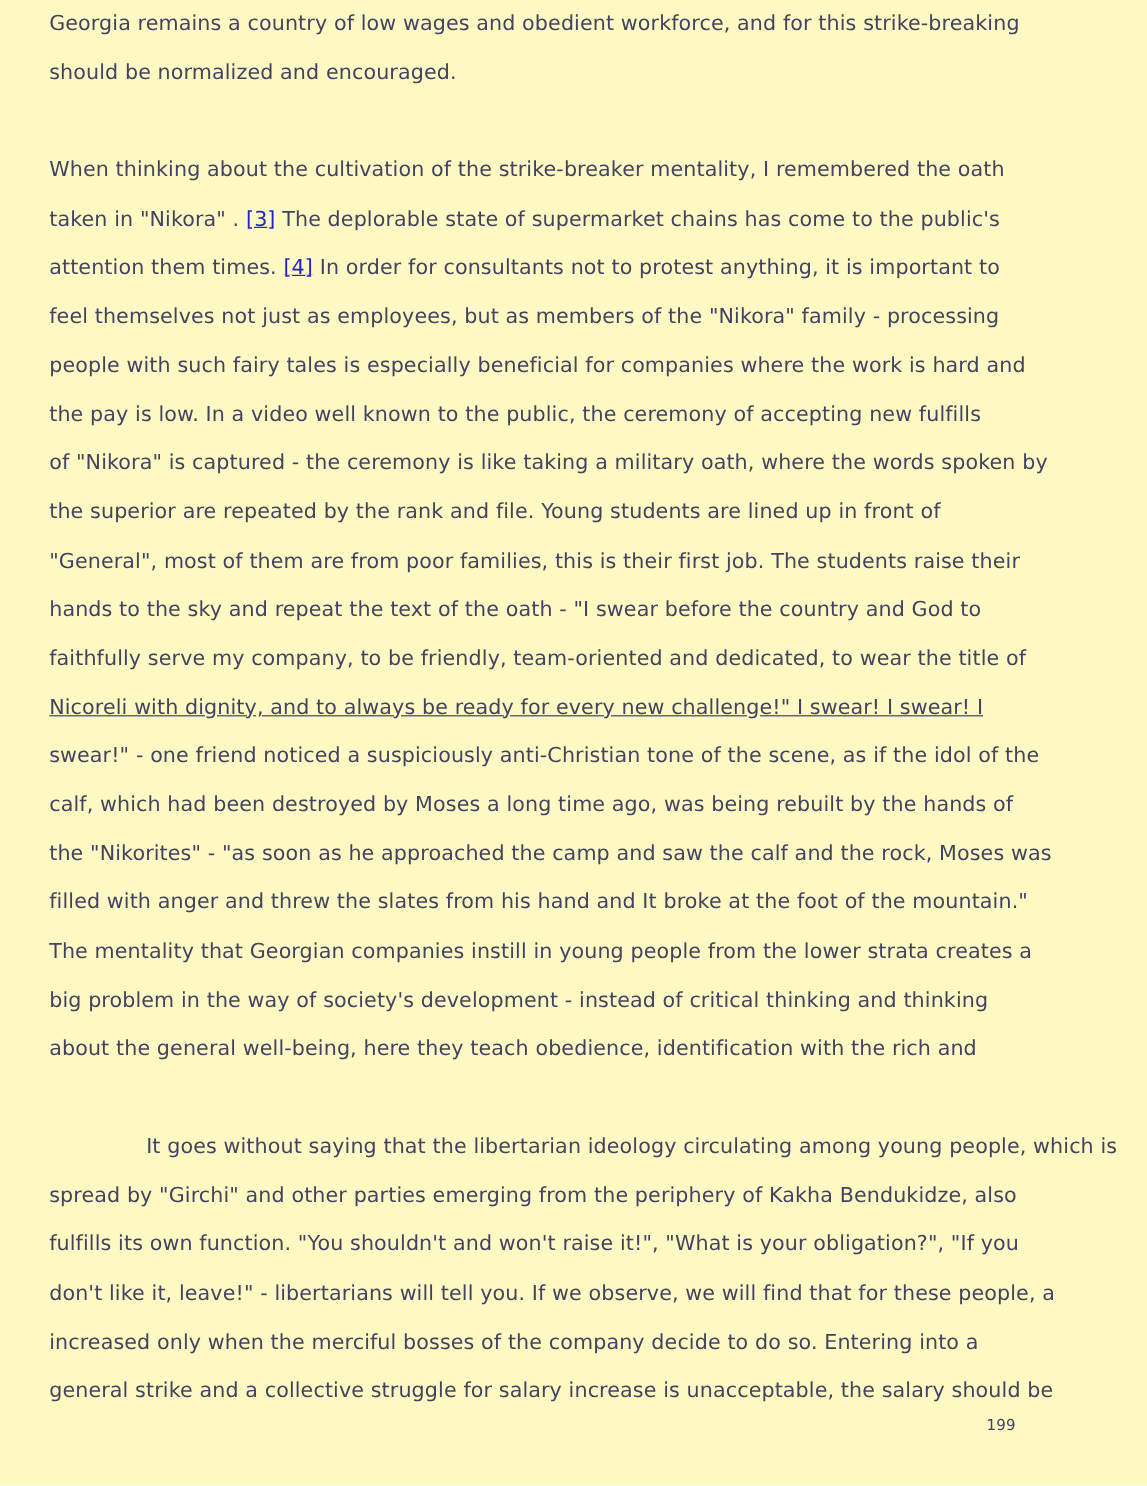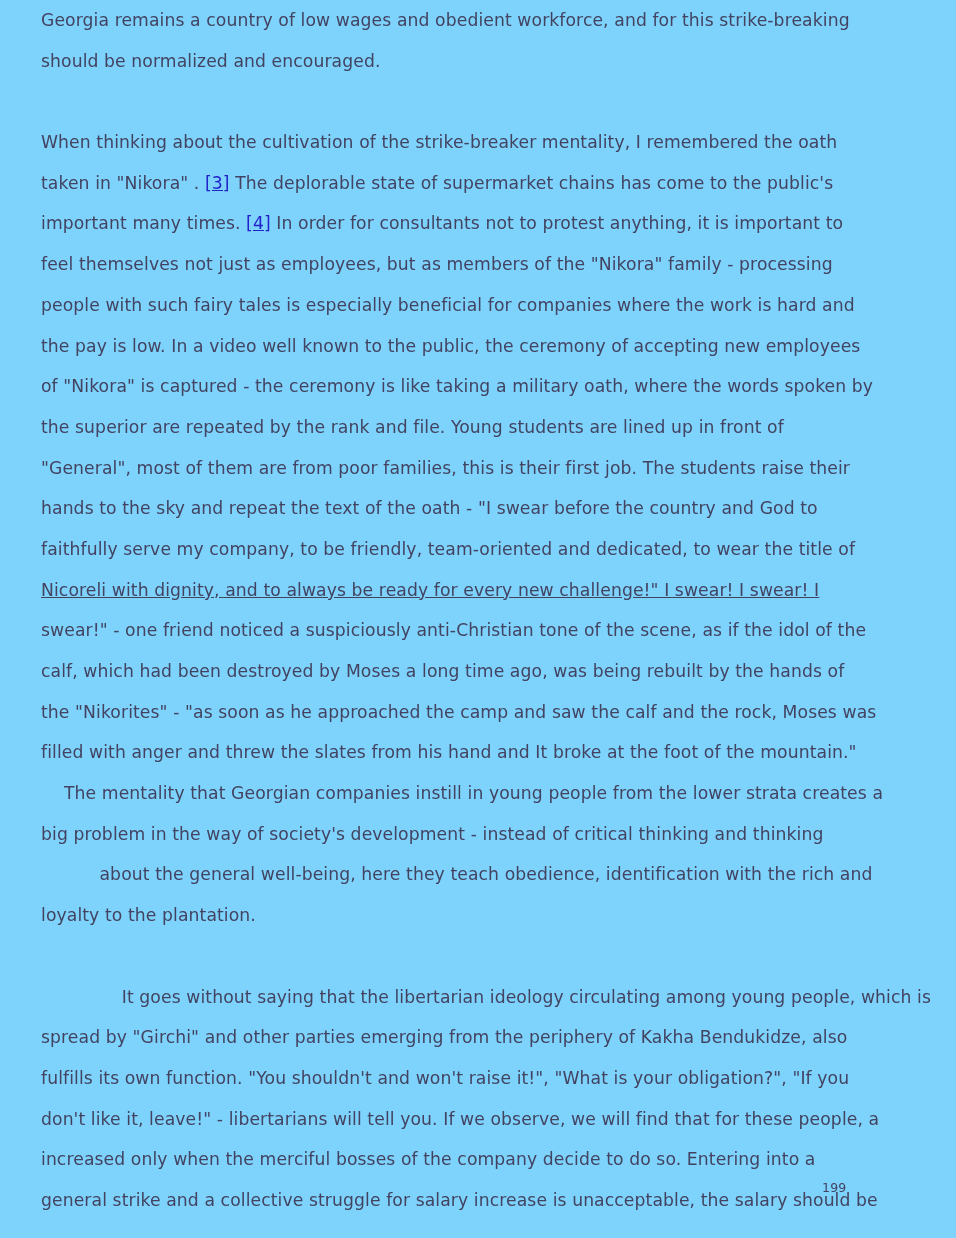--- a/index.html
+++ b/index.html
@@ -54,49 +54,48 @@
     font-size: 12.5px;
     line-height: 16px;
     color: #434361;
     letter-spacing: 0.2px;
     white-space: pre;
   }
 </style>
 </head>
 <body>
 
-<div id="page" style="background: #7dd3fc;">
+<div id="page" style="background: #fef9c3;">
 
   <div class="doc-body">
       <div class="para">
         <div class="line" style="color: rgb(67, 67, 97);"><span>Georgia remains a country of low wages and obedient workforce, and for this strike-breaking</span></div>
         <div class="line" style="color: rgb(67, 67, 97);"><span>should be normalized and encouraged.</span></div>
       </div>
       <div class="para-gap"></div>
       <div class="para">
         <div class="line" style="color: rgb(67, 67, 97);"><span>When thinking about the cultivation of the strike-breaker mentality, I remembered the oath</span></div>
         <div class="line" style="color: rgb(67, 67, 97);"><span>taken in "Nikora" . </span><span class="ref-link" style="color: rgb(34, 34, 204);">[3]</span><span> The deplorable state of supermarket chains has come to the public's</span></div>
-        <div class="line" style="color: rgb(67, 67, 97);"><span>important many times. </span><span class="ref-link" style="color: rgb(34, 34, 204);">[4]</span><span> In order for consultants not to protest anything, it is important to</span></div>
+        <div class="line" style="color: rgb(67, 67, 97);"><span>attention them times. </span><span class="ref-link" style="color: rgb(34, 34, 204);">[4]</span><span> In order for consultants not to protest anything, it is important to</span></div>
         <div class="line" style="color: rgb(67, 67, 97);"><span>feel themselves not just as employees, but as members of the "Nikora" family - processing</span></div>
         <div class="line" style="color: rgb(67, 67, 97);"><span>people with such fairy tales is especially beneficial for companies where the work is hard and</span></div>
-        <div class="line" style="color: rgb(67, 67, 97);"><span>the pay is low. In a video well known to the public, the ceremony of accepting new employees</span></div>
+        <div class="line" style="color: rgb(67, 67, 97);"><span>the pay is low. In a video well known to the public, the ceremony of accepting new fulfills</span></div>
         <div class="line" style="color: rgb(67, 67, 97);"><span>of "Nikora" is captured - the ceremony is like taking a military oath, where the words spoken by</span></div>
         <div class="line" style="color: rgb(67, 67, 97);"><span>the superior are repeated by the rank and file. Young students are lined up in front of</span></div>
         <div class="line" style="color: rgb(67, 67, 97);"><span>"General", most of them are from poor families, this is their first job. The students raise their</span></div>
         <div class="line" style="color: rgb(67, 67, 97);"><span>hands to the sky and repeat the text of the oath - "I swear before the country and God to</span></div>
         <div class="line" style="color: rgb(67, 67, 97);"><span>faithfully serve my company, to be friendly, team-oriented and dedicated, to wear the title of</span></div>
         <div class="line" style="color: rgb(67, 67, 97); text-decoration: underline;"><span>Nicoreli with dignity, and to always be ready for every new challenge!" I swear! I swear! I</span></div>
         <div class="line" style="color: rgb(67, 67, 97);"><span>swear!" - one friend noticed a suspiciously anti-Christian tone of the scene, as if the idol of the</span></div>
         <div class="line" style="color: rgb(67, 67, 97);"><span>calf, which had been destroyed by Moses a long time ago, was being rebuilt by the hands of</span></div>
         <div class="line" style="color: rgb(67, 67, 97);"><span>the "Nikorites" - "as soon as he approached the camp and saw the calf and the rock, Moses was</span></div>
         <div class="line" style="color: rgb(67, 67, 97);"><span>filled with anger and threw the slates from his hand and It broke at the foot of the mountain."</span></div>
-        <div class="line" style="color: rgb(67, 67, 97); margin-left: 23px;"><span>The mentality that Georgian companies instill in young people from the lower strata creates a</span></div>
+        <div class="line" style="color: rgb(67, 67, 97);"><span>The mentality that Georgian companies instill in young people from the lower strata creates a</span></div>
         <div class="line" style="color: rgb(67, 67, 97);"><span>big problem in the way of society's development - instead of critical thinking and thinking</span></div>
-        <div class="line" style="color: rgb(67, 67, 97); text-align: center;"><span>about the general well-being, here they teach obedience, identification with the rich and</span></div>
-        <div class="line" style="color: rgb(67, 67, 97);"><span>loyalty to the plantation.</span></div>
+        <div class="line" style="color: rgb(67, 67, 97);"><span>about the general well-being, here they teach obedience, identification with the rich and</span></div>
       </div>
       <div class="para-gap"></div>
       <div class="para">
         <div class="line" style="color: rgb(67, 67, 97); text-align: right;"><span>It goes without saying that the libertarian ideology circulating among young people, which is</span></div>
         <div class="line" style="color: rgb(67, 67, 97);"><span>spread by "Girchi" and other parties emerging from the periphery of Kakha Bendukidze, also</span></div>
         <div class="line" style="color: rgb(67, 67, 97);"><span>fulfills its own function. "You shouldn't and won't raise it!", "What is your obligation?", "If you</span></div>
         <div class="line" style="color: rgb(67, 67, 97);"><span>don't like it, leave!" - libertarians will tell you. If we observe, we will find that for these people, a</span></div>
         <div class="line" style="color: rgb(67, 67, 97);"><span>increased only when the merciful bosses of the company decide to do so. Entering into a</span></div>
         <div class="line" style="color: rgb(67, 67, 97);"><span>general strike and a collective struggle for salary increase is unacceptable, the salary should be</span></div>
       </div>

